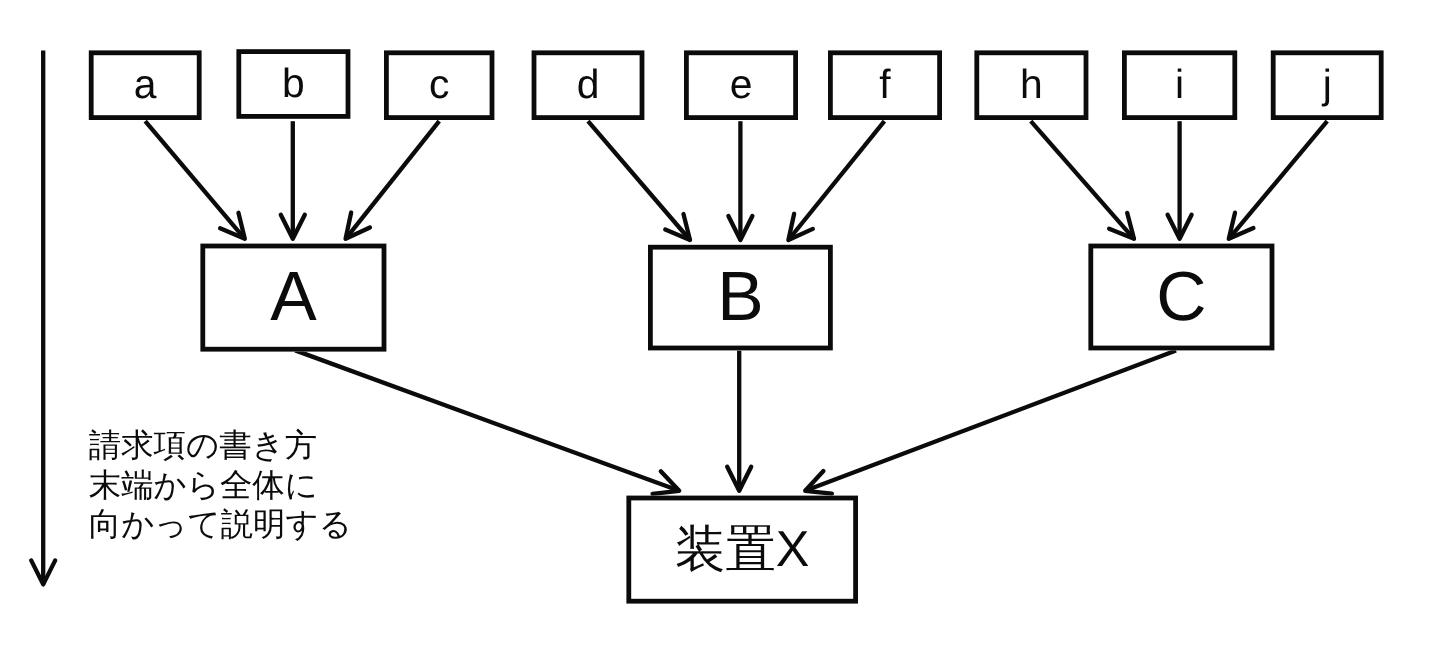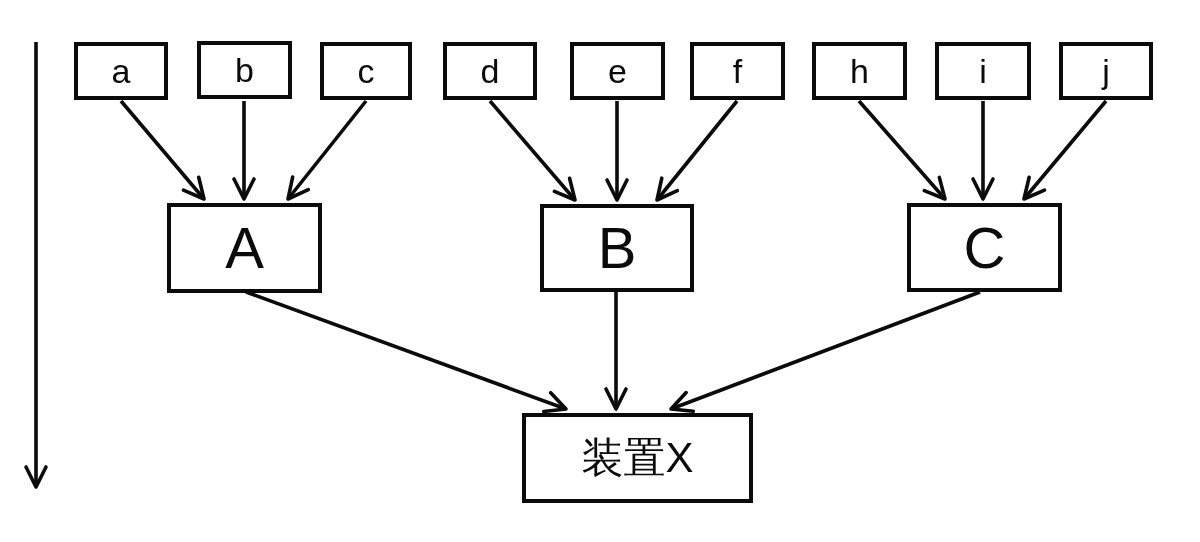--- a/index.html
+++ b/index.html
@@ -104,19 +104,24 @@
       </div>
       <div class="node" style="left: 167px; top: 203px; width: 155px; height: 90px; font-size: 58px;">
         <span>A</span>
       </div>
       <div class="node" style="left: 540px; top: 204px; width: 154px; height: 88px; font-size: 58px;">
         <span>B</span>
       </div>
       <div class="node" style="left: 907px; top: 203px; width: 155px; height: 89px; font-size: 58px;">
         <span>C</span>
       </div>
-      <div class="node" style="left: 522px; top: 413px; width: 231px; height: 90px; font-size: 42px;">
+      <div class="node" style="left: 522px; top: 413px; width: 193px; height: 90px; font-size: 42px;">
         <span>装置X</span>
       </div>
     </div>
 
+  <div id="annotation">
+    <div>請求項の書き方</div>
+    <div>末端から全体に</div>
+    <div>向かって説明する</div>
+  </div>
 
 </div>
 
 </body></html>

